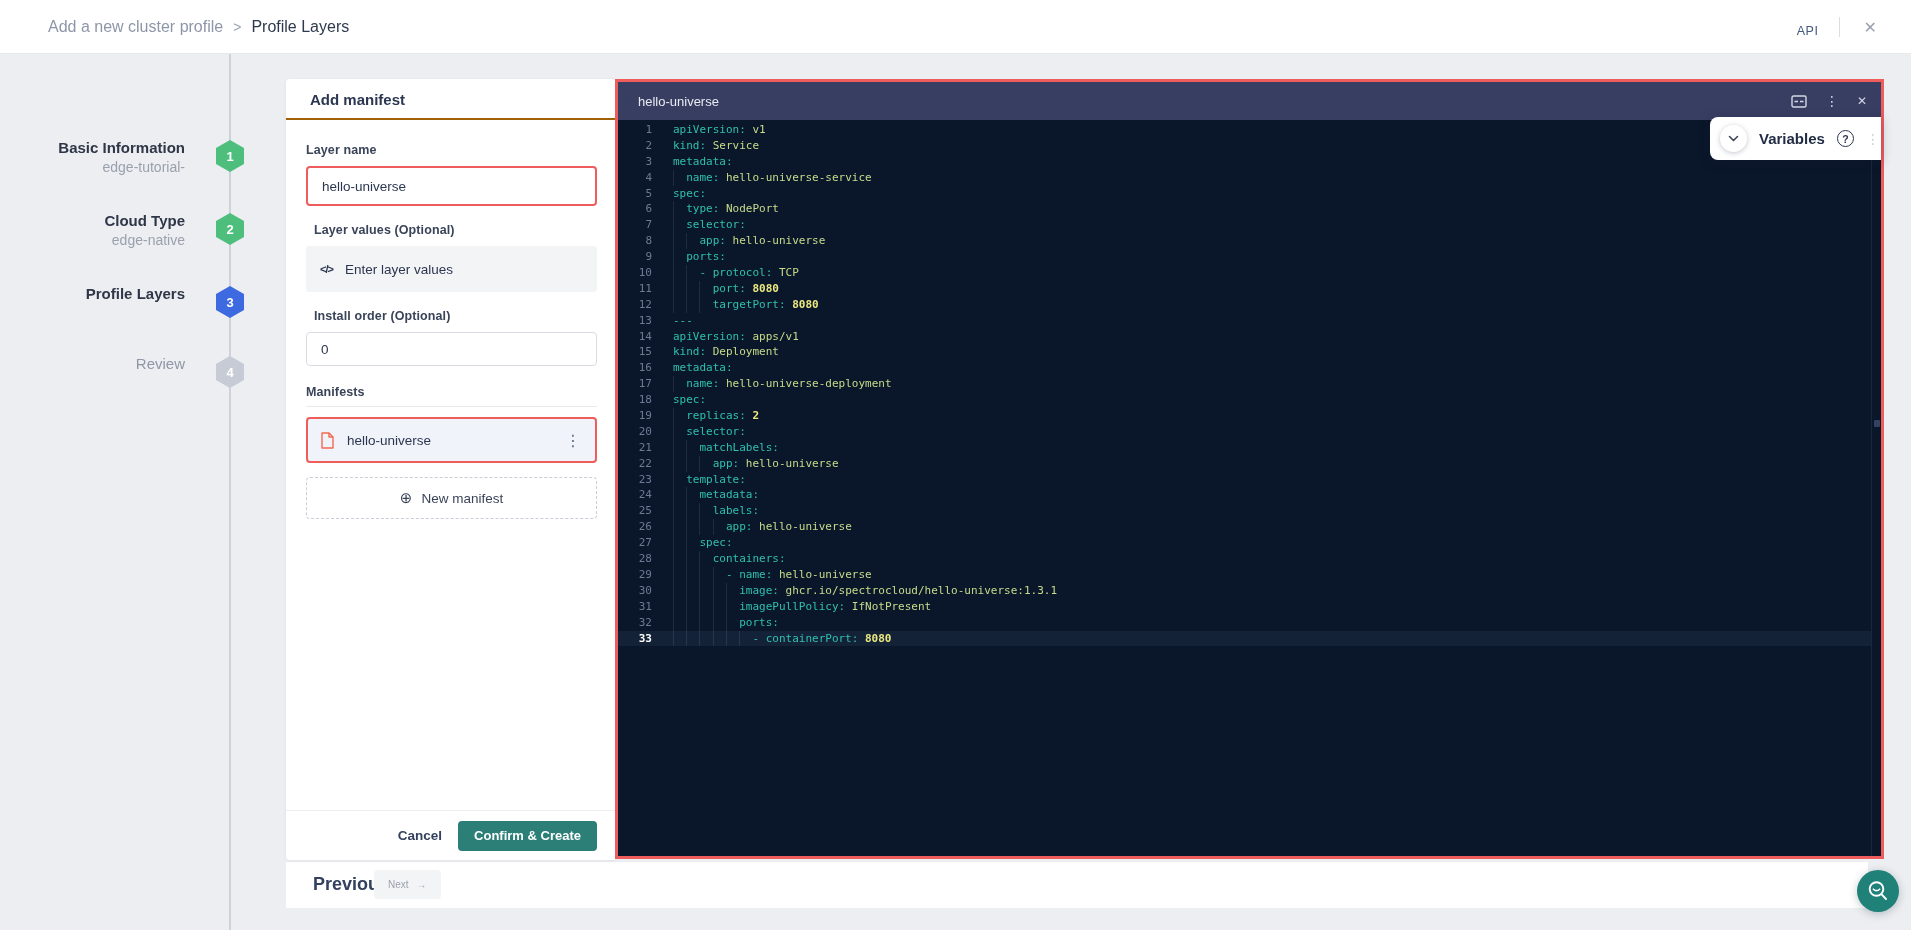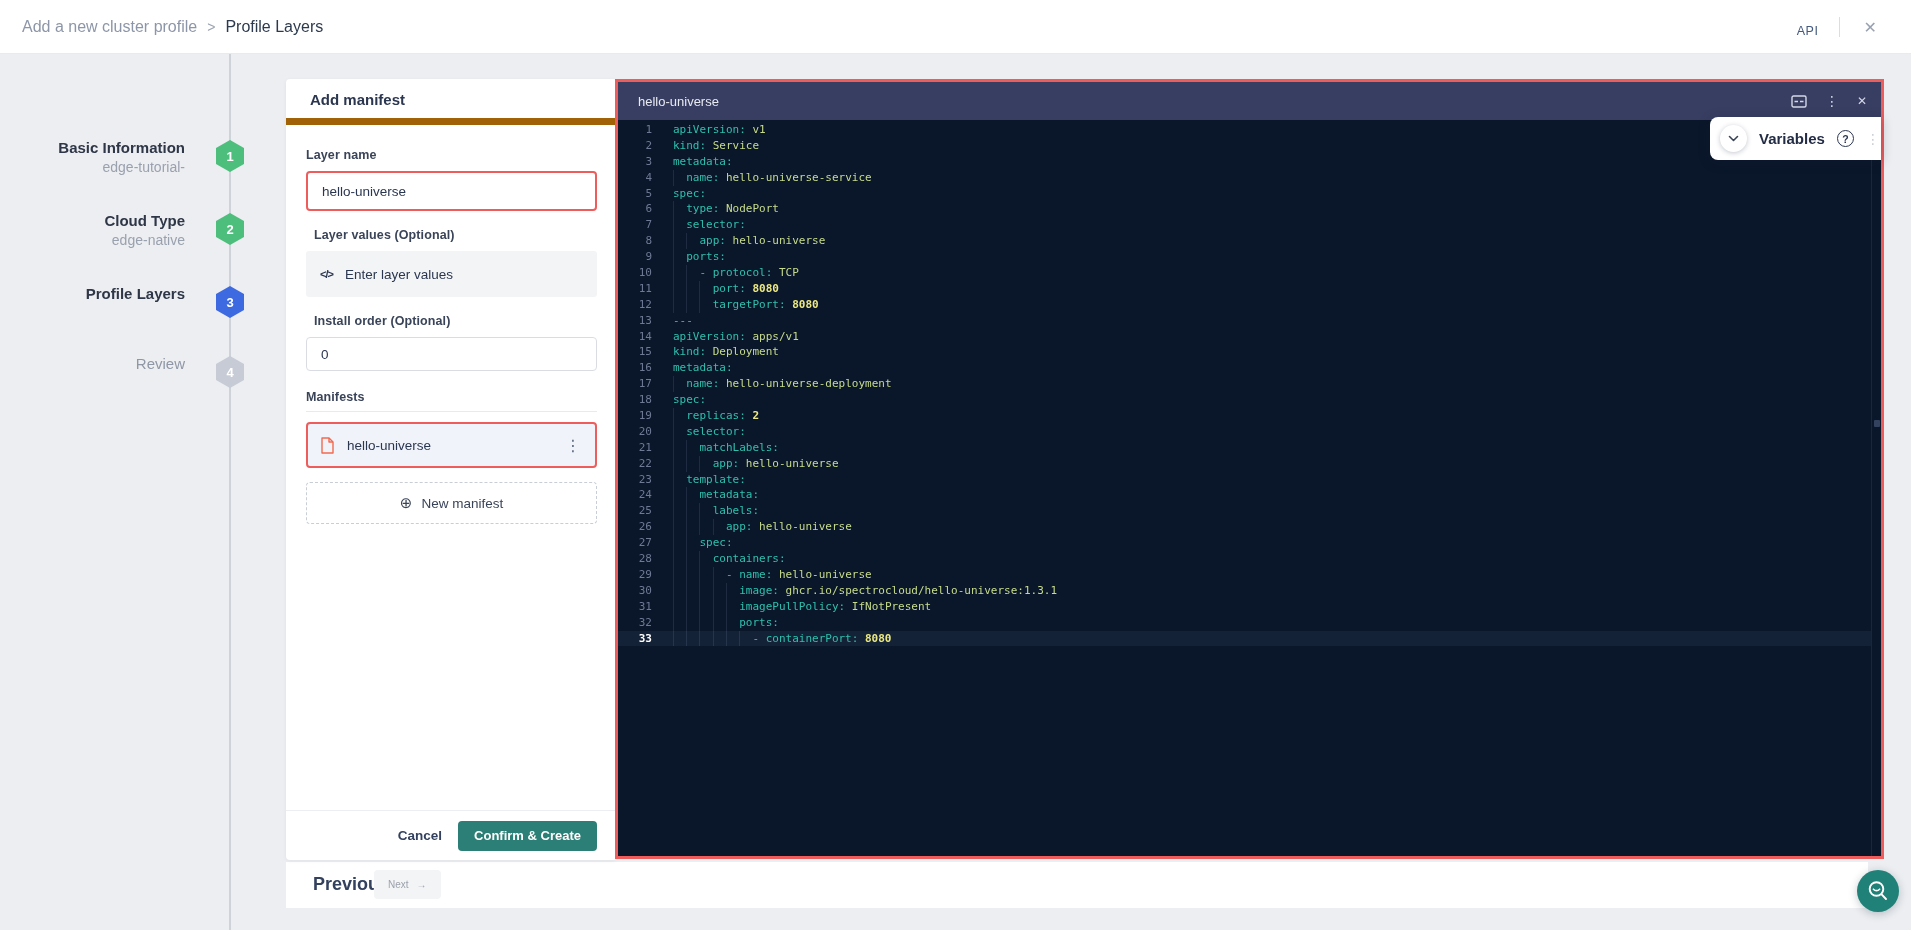--- a/index.html
+++ b/index.html
@@ -7,21 +7,21 @@
     --c-step-active-blue:#3e6ae1; --c-step-pending-gray:#c6cbd5;
     --c-editor-header:#383e61; --c-editor-bg:#0a1629;
     --c-syntax-key:#2fc0ad; --c-syntax-value:#c6dc8b; --c-syntax-number:#ece981;
   }
   *{margin:0;padding:0;box-sizing:border-box;}
   html,body{width:1911px;height:930px;overflow:hidden;}
   body{font-family:"Liberation Sans","DejaVu Sans",sans-serif;background:#eceef1;color:#2e3647;position:relative;}
 
   
   .top-header{position:absolute;left:0;top:0;width:1911px;height:54px;background:#fff;border-bottom:1px solid #e8eaed;display:flex;align-items:center;z-index:30;}
-  .breadcrumb{margin-left:22px;font-size:16px;display:flex;align-items:center;gap:10px;}
+  .breadcrumb{margin-left:48px;font-size:16px;display:flex;align-items:center;gap:10px;}
   .bc-parent{color:#8d96a8;cursor:pointer;}
   .bc-sep{color:#9aa3b2;font-size:14px;}
   .bc-current{color:#2d3a4e;}
   .header-right{position:absolute;right:30px;top:0;height:54px;display:flex;align-items:center;gap:20px;}
   .api-btn{font-size:12.5px;letter-spacing:.6px;color:#45597f;cursor:pointer;background:none;border:none;font-family:inherit;margin-top:8px;}
   .hdr-divider{width:1px;height:20px;background:#dadde3;}
   .hdr-close{font-size:16px;color:#99a1b0;cursor:pointer;background:none;border:none;padding:0 4px;font-family:inherit;}
 
   
   .stepper-line{position:absolute;left:229px;top:54px;width:2px;height:876px;background:#ced2d9;z-index:1;}
@@ -31,21 +31,21 @@
   .step-title{font-size:15px;font-weight:700;color:#2e3647;line-height:20px;}
   .step.pending .step-title{color:#8f97a6;font-weight:400;}
   .step-sub{font-size:14px;color:#9aa1ae;line-height:19px;}
   .hex{position:absolute;left:216px;top:2px;width:28px;height:32px;display:flex;align-items:center;justify-content:center;color:#fff;font-size:13px;font-weight:700;clip-path:polygon(50% 0,100% 25%,100% 75%,50% 100%,0 75%,0 25%);}
   .hex.done{background:var(--c-step-done-green);}
   .hex.active{background:var(--c-step-active-blue);}
   .hex.pending{background:var(--c-step-pending-gray);}
 
   
   .panel{position:absolute;left:286px;top:79px;width:331px;height:781px;background:#fff;border-radius:4px;box-shadow:0 1px 4px rgba(30,40,70,.06);z-index:5;}
-  .panel-title{font-size:15px;font-weight:600;color:#2b3650;padding:12px 24px 10px;border-bottom:7px solid #a16207;}
+  .panel-title{font-size:15px;font-weight:600;color:#2b3650;padding:12px 24px 10px;border-bottom:2px solid #a16207;}
   .panel-body{padding:18px 20px 0;}
   .fl{display:block;font-size:12.5px;color:#3a4459;font-weight:600;letter-spacing:.1px;line-height:16px;}
   .fl-mt{margin-top:16px;padding-left:8px;}
   .txt-input{display:block;width:100%;height:40px;border:1px solid #d9dde3;border-radius:4px;margin-top:8px;padding:0 14px;font-size:13.5px;color:#2b3650;font-family:inherit;outline:none;background:#fff;}
   .txt-input.red{border:2px solid var(--c-accent-red);}
   .txt-input.small{height:34px;}
   .values-btn{margin-top:8px;width:100%;height:46px;background:#f3f4f6;border:none;border-radius:3px;display:flex;align-items:center;gap:12px;padding:0 14px;font-size:13.5px;color:#2b3650;cursor:pointer;font-family:inherit;}
   .code-ico{font-size:11px;font-weight:700;color:#2b3650;letter-spacing:-1px;}
   .man-divider{height:1px;background:#e8eaee;margin-top:6px;}
   .manifest-item{margin-top:10px;height:46px;background:#f0f3fa;border:2px solid var(--c-accent-red);border-radius:4px;display:flex;align-items:center;padding:0 12px;cursor:pointer;}

